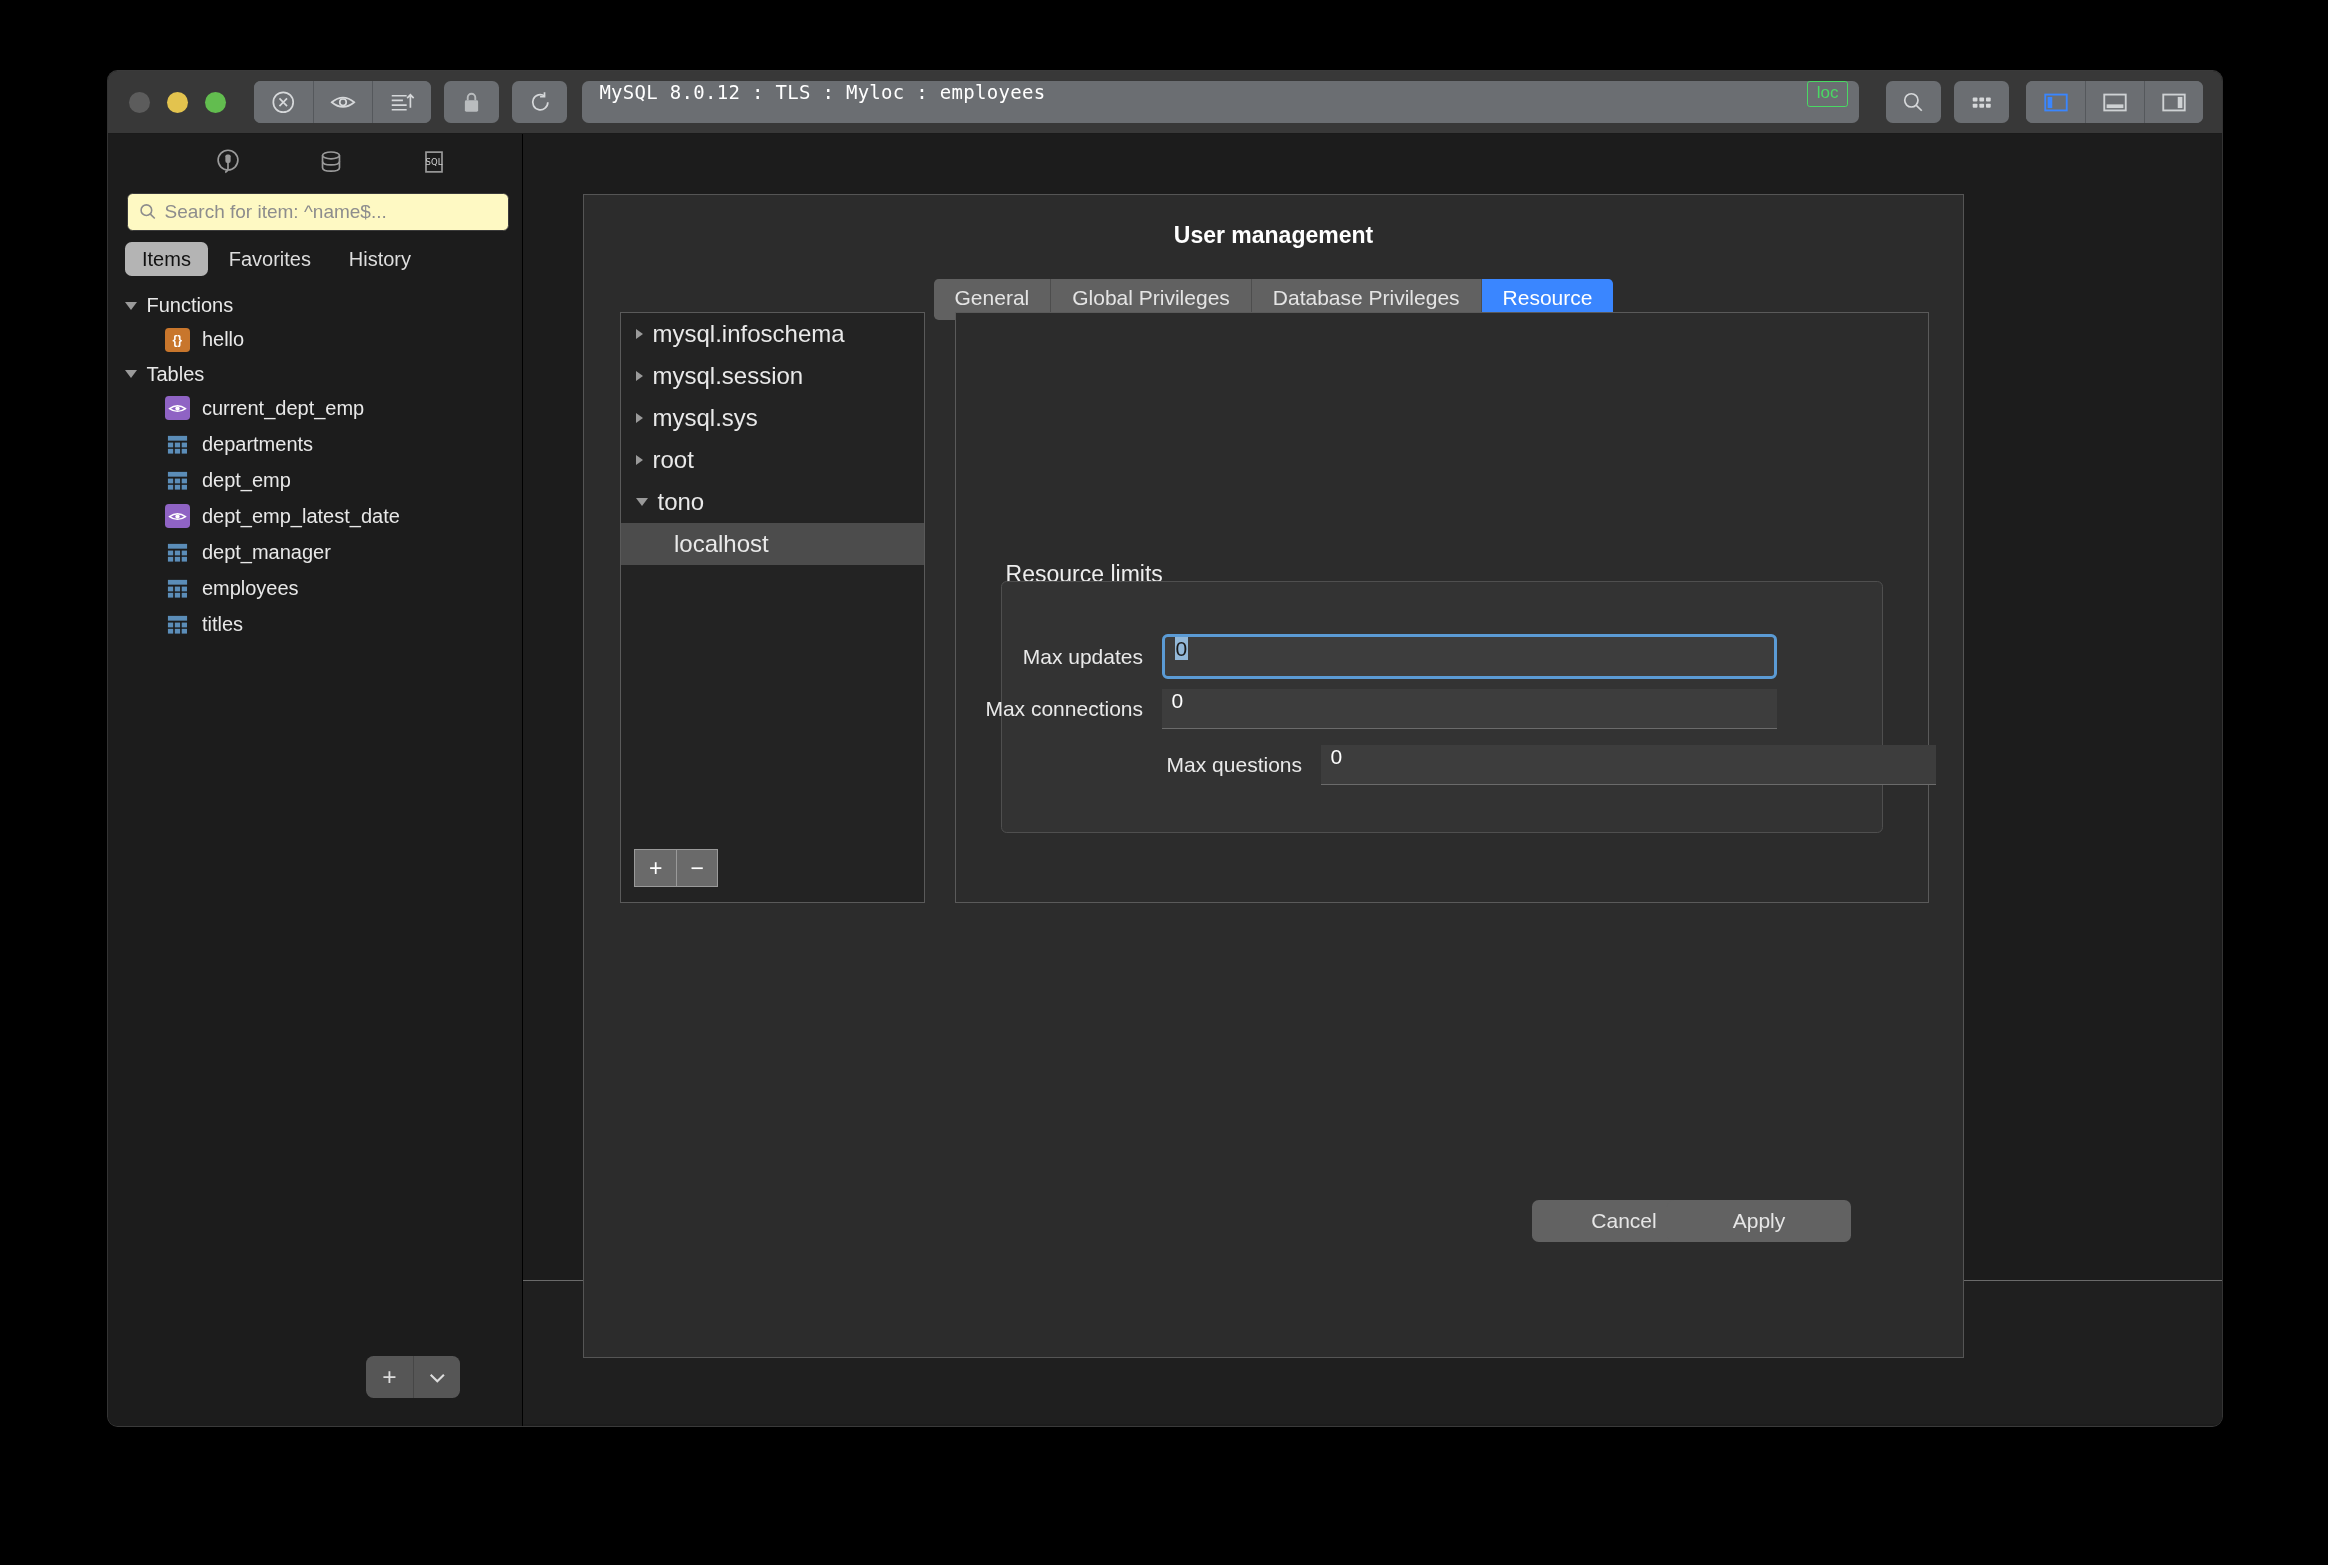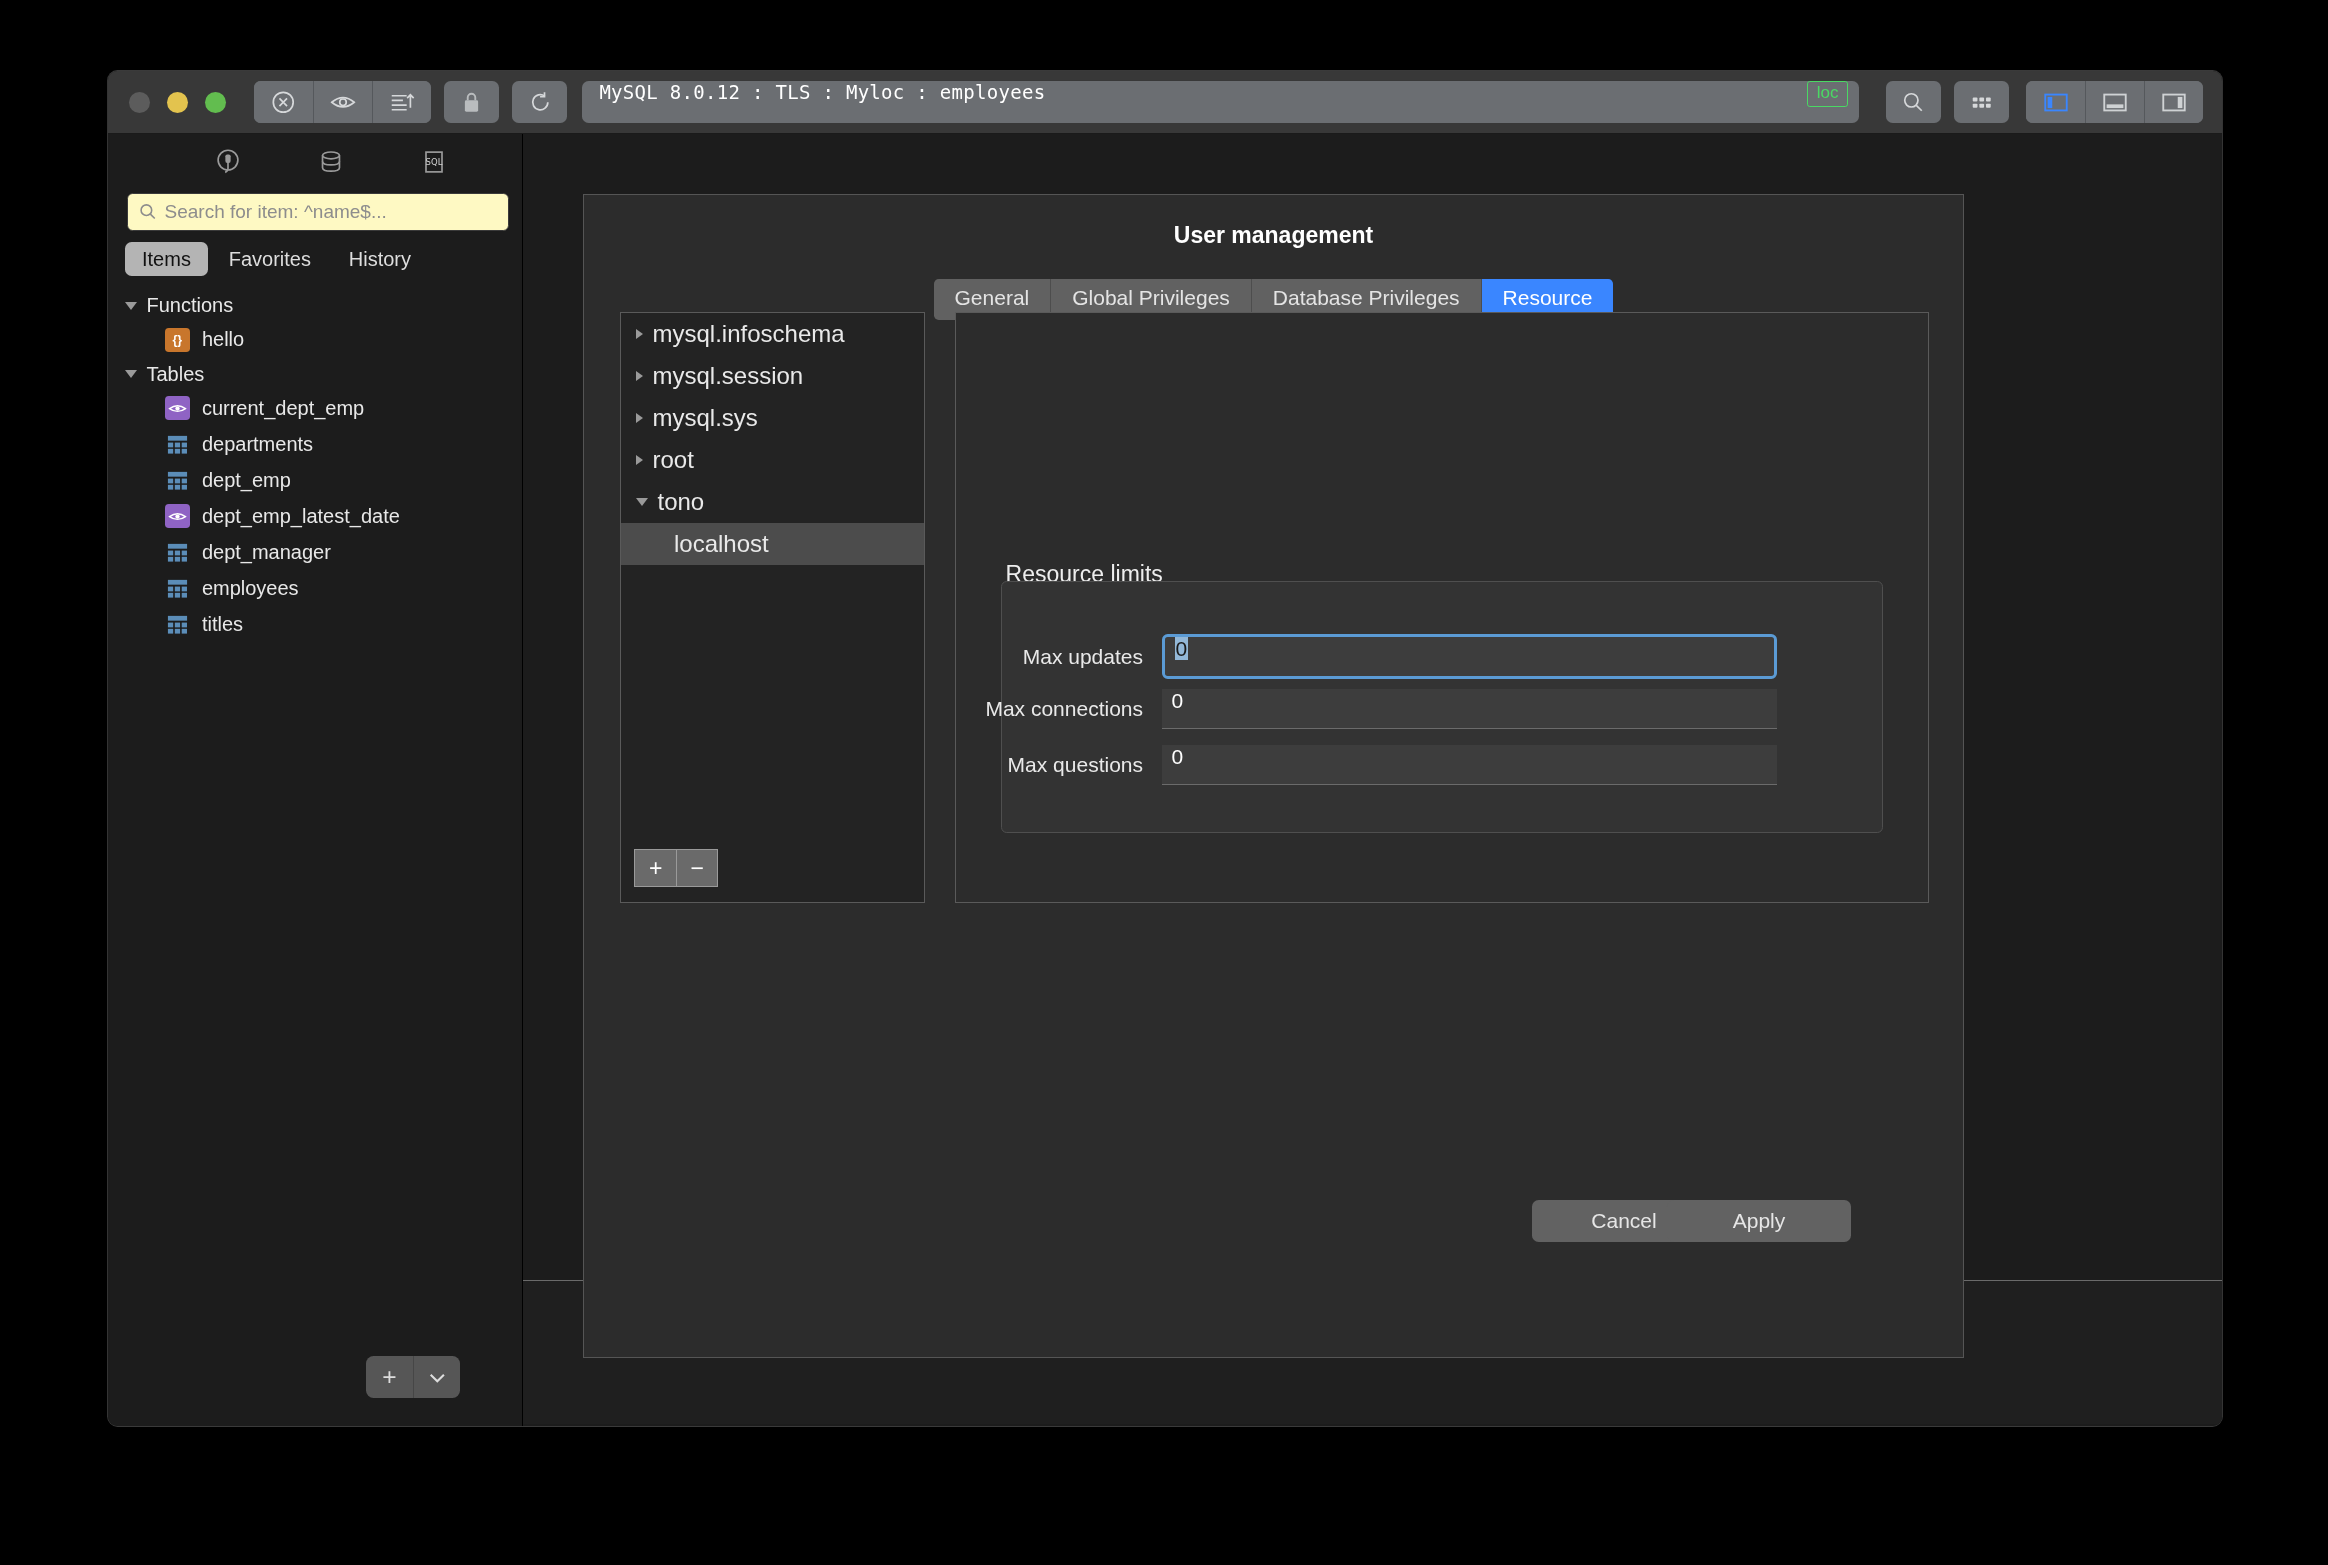--- a/index.html
+++ b/index.html
@@ -240,21 +240,21 @@
   }
   .finput.focused {
     background: #3d3d3d;
     border: 3.8px solid #5b9bd5; border-radius: 5.7px;
     height: 45px;
   }
   .sel-val { background: #93b8d8; color: #1a1a1a; padding: 0 0.9px; }
 
   #row1 { position: absolute; left: 0; top: 321px; width: 100%; }
   #row2 { position: absolute; left: 0; top: 376px; width: 100%; }
-  #row3 { position: absolute; left: 0; top: 432px; width: 100%; }
+  #row3 { position: absolute; left: 8px; top: 432px; width: 100%; justify-content: flex-end; }
 
   
   .dbtn {
     position: absolute; height: 42px; border-radius: 6.6px;
     background: #626262; color: #e6e6e6; font-size: 21px; border: none;
     display: flex; align-items: center; justify-content: center;
     font-family: "Liberation Sans", sans-serif;
   }
   #cancel-btn { left: 948px; top: 1005px; width: 184px; }
   #apply-btn  { left: 1083px; top: 1005px; width: 184px; }

